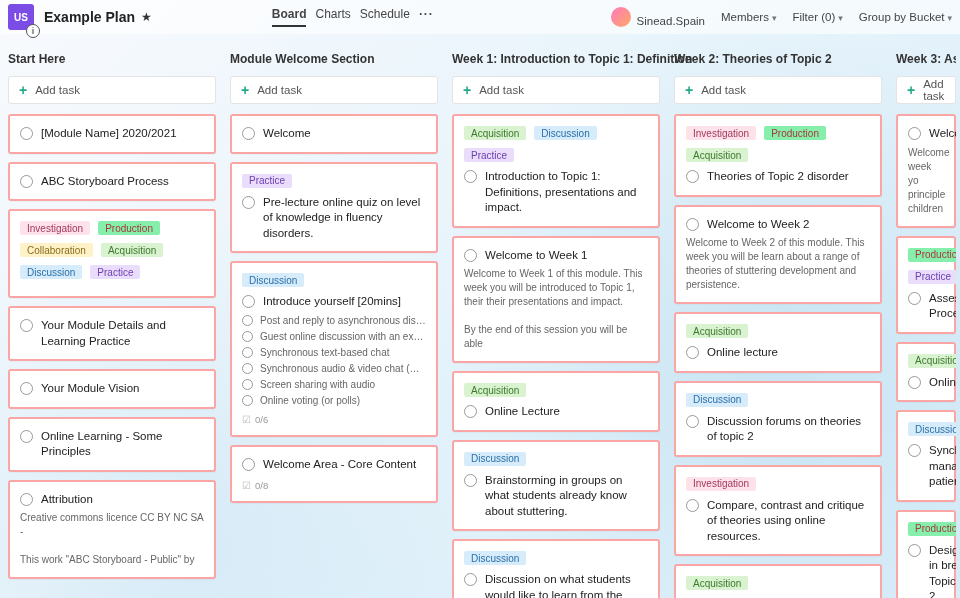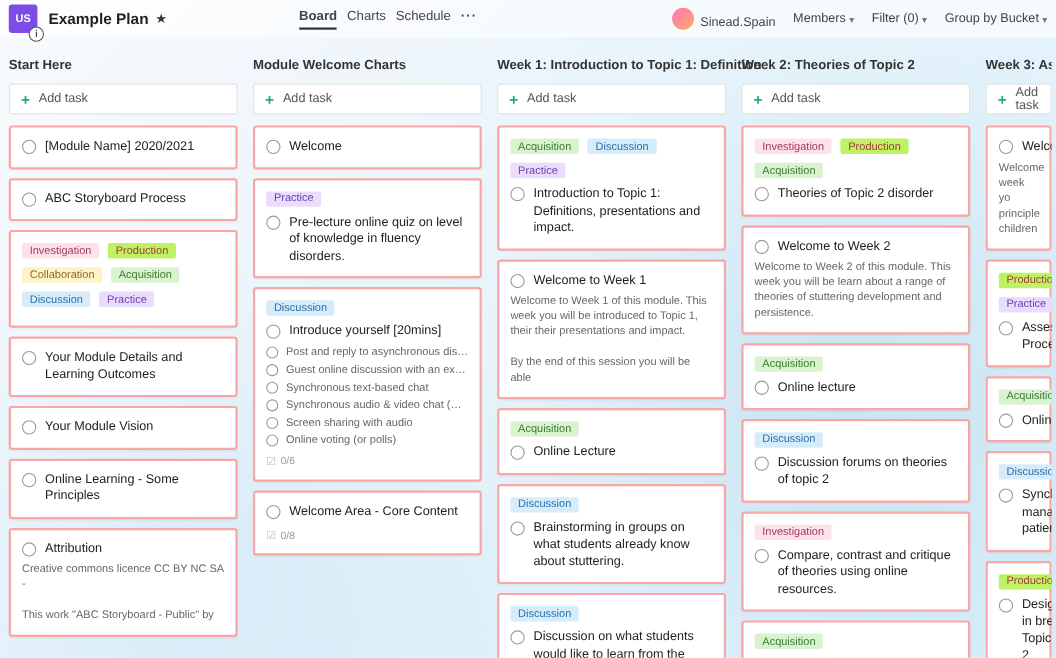--- a/index.html
+++ b/index.html
@@ -28,21 +28,21 @@
   .card{background:#fff;border:2px solid #fca5a5;border-radius:3px;padding:10px 10px;margin-bottom:8px;box-shadow:0 1px 1px rgba(0,0,0,.03)}
   .task-row{display:flex;align-items:flex-start;gap:8px}
   .ring{width:13px;height:13px;border:1.5px solid #999;border-radius:50%;flex:0 0 13px;margin-top:1px;cursor:pointer}
   .task-title{font-size:11.5px;color:#222;line-height:1.35}
   .desc{font-size:10.5px;color:#666;line-height:1.4;margin-top:4px}
   .desc.small{font-size:10px}
   .tags{display:flex;flex-wrap:wrap;gap:8px;margin-bottom:7px}
   .intags{margin-left:0}
   .tag{font-size:10px;padding:1.5px 7px;border-radius:2px;white-space:nowrap}
   .t-invest{background:#fde2ea;color:#a3395f}
-  .t-prod{background:#bef264;color:#a53a3a}
+  .t-prod{background:#86efac;color:#a53a3a}
   .t-collab{background:#fff2c8;color:#8a6d1e}
   .t-acq{background:#d9f2cf;color:#3c7a2e}
   .t-disc{background:#d6ecfb;color:#2b6fa8}
   .t-prac{background:#eadcfb;color:#6b3fb0}
   .sub{display:flex;align-items:center;gap:7px;margin-top:5px}
   .sub .ring{width:11px;height:11px;border-width:1.2px;flex:0 0 11px;margin-top:0}
   .sub .st{font-size:10px;color:#666;white-space:nowrap;overflow:hidden;text-overflow:ellipsis}
   .meta{font-size:9.5px;color:#9a9a9a;margin-top:8px;display:flex;align-items:center;gap:4px}
   .meta::before{content:"☑";font-size:10px;color:#bbb}
   .rt-item{display:flex;align-items:flex-end;cursor:pointer}
@@ -106,21 +106,21 @@
           <span class="tag t-prod">Production</span>
           <span class="tag t-collab">Collaboration</span>
           <span class="tag t-acq">Acquisition</span>
           <span class="tag t-disc">Discussion</span>
           <span class="tag t-prac">Practice</span>
         </div>
       </div>
       <div class="card">
         <div class="task-row">
           <span class="ring"></span>
-          <span class="task-title">Your Module Details and Learning Outcomes</span>
+          <span class="task-title">Your Module Details and Learning Practice</span>
         </div>
       </div>
       <div class="card">
         <div class="task-row">
           <span class="ring"></span>
           <span class="task-title">Your Module Vision</span>
         </div>
       </div>
       <div class="card">
         <div class="task-row">
@@ -130,21 +130,21 @@
       </div>
       <div class="card">
         <div class="task-row">
           <span class="ring"></span>
           <span class="task-title">Attribution</span>
         </div>
         <div class="desc small">Creative commons licence CC BY NC SA - <br><br>This work "ABC Storyboard - Public" by</div>
       </div>
     </div>
     <div class="col">
-      <div class="col-title">Module Welcome Charts</div>
+      <div class="col-title">Module Welcome Section</div>
       <div class="addtask">
         <span class="plus">+</span>
         <span>Add task</span>
       </div>
       <div class="card">
         <div class="task-row">
           <span class="ring"></span>
           <span class="task-title">Welcome</span>
         </div>
       </div>

